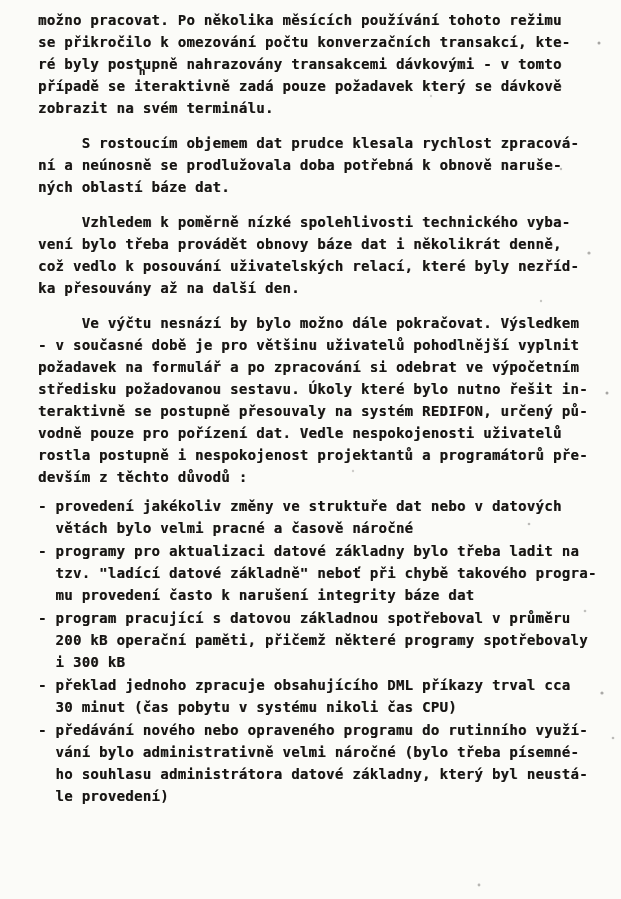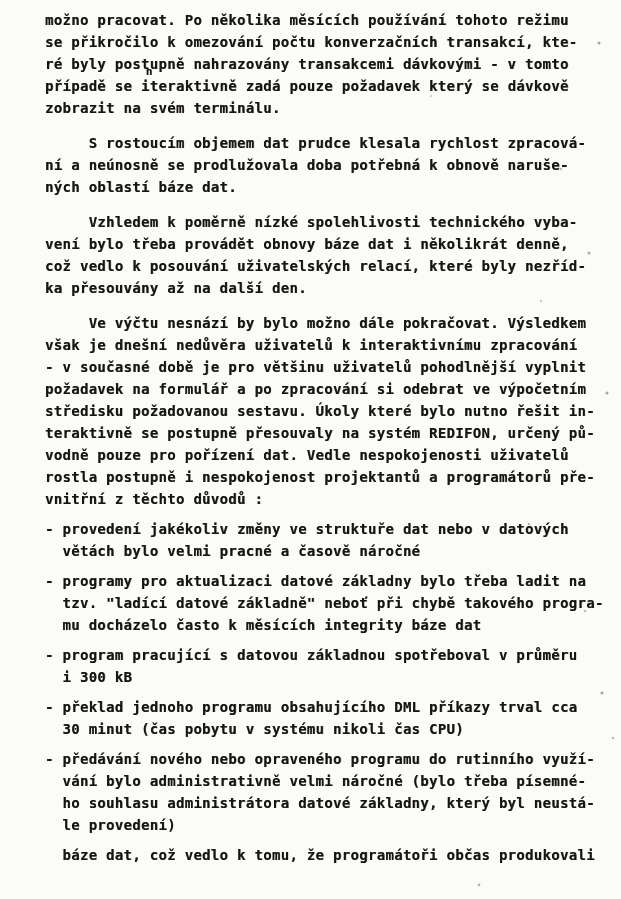--- a/index.html
+++ b/index.html
@@ -19,21 +19,21 @@
     padding: 9px 28px 0 37px;
     box-sizing: border-box;
     font-family: "DejaVu Sans Mono", "Liberation Mono", monospace;
     font-weight: bold;
     font-size: 14px;
     line-height: 22px;
     letter-spacing: 0.3px;
     color: #171513;
     text-shadow: 0.4px 0.4px 0.6px rgba(20,18,15,0.55);
   }
-  .block { margin: 8px; }
+  .block { margin: 1px; }
   .block.para { margin-top: 13px; }
   .block.para:first-child { margin-top: 0; }
   .block.bullets-start { margin-top: 7px; }
   .line {
     white-space: pre;
     min-height: 22px;
   }
   
   .corr { position: relative; }
   .corr .sup {
@@ -88,57 +88,56 @@
 
   <div class="block para">
     <div class="line">     Vzhledem k poměrně nízké spolehlivosti technického vyba-</div>
     <div class="line">vení bylo třeba provádět obnovy báze dat i několikrát denně,</div>
     <div class="line">což vedlo k posouvání uživatelských relací, které byly nezříd-</div>
     <div class="line">ka přesouvány až na další den.</div>
   </div>
 
   <div class="block para">
     <div class="line">     Ve výčtu nesnází by bylo možno dále pokračovat. Výsledkem</div>
-    <div class="line">však je dnešní nedůvěra uživatelů k interaktivnímu zpracování</div>
     <div class="line">- v současné době je pro většinu uživatelů pohodlnější vyplnit</div>
     <div class="line">požadavek na formulář a po zpracování si odebrat ve výpočetním</div>
     <div class="line">středisku požadovanou sestavu. Úkoly které bylo nutno řešit in-</div>
     <div class="line">teraktivně se postupně přesouvaly na systém REDIFON, určený pů-</div>
     <div class="line">vodně pouze pro pořízení dat. Vedle nespokojenosti uživatelů</div>
     <div class="line">rostla postupně i nespokojenost projektantů a programátorů pře-</div>
-    <div class="line">vnitřní z těchto důvodů :</div>
+    <div class="line">devším z těchto důvodů :</div>
   </div>
 
   <div class="block bullets-start">
     <div class="line">- provedení jakékoliv změny ve struktuře dat nebo v datových</div>
     <div class="line">  větách bylo velmi pracné a časově náročné</div>
   </div>
 
   <div class="block">
     <div class="line">- programy pro aktualizaci datové základny bylo třeba ladit na</div>
     <div class="line">  tzv. "ladící datové základně" neboť při chybě takového progra-</div>
-    <div class="line">  mu docházelo často k měsících integrity báze dat</div>
+    <div class="line">  mu provedení často k narušení integrity báze dat</div>
   </div>
 
   <div class="block">
     <div class="line">- program pracující s datovou základnou spotřeboval v průměru</div>
+    <div class="line">  200 kB operační paměti, přičemž některé programy spotřebovaly</div>
     <div class="line">  i 300 kB</div>
   </div>
 
   <div class="block">
-    <div class="line">- překlad jednoho programu obsahujícího DML příkazy trval cca</div>
+    <div class="line">- překlad jednoho zpracuje obsahujícího DML příkazy trval cca</div>
     <div class="line">  30 minut (čas pobytu v systému nikoli čas CPU)</div>
   </div>
 
   <div class="block">
     <div class="line">- předávání nového nebo opraveného programu do rutinního využí-</div>
     <div class="line">  vání bylo administrativně velmi náročné (bylo třeba písemné-</div>
     <div class="line">  ho souhlasu administrátora datové základny, který byl neustá-</div>
     <div class="line">  le provedení)</div>
   </div>
 
   <div class="block">
-    <div class="line">  báze dat, což vedlo k tomu, že programátoři občas produkovali</div>
   </div>
 
 </div>
 
 <div class="noise"></div>
 
 </body></html>

